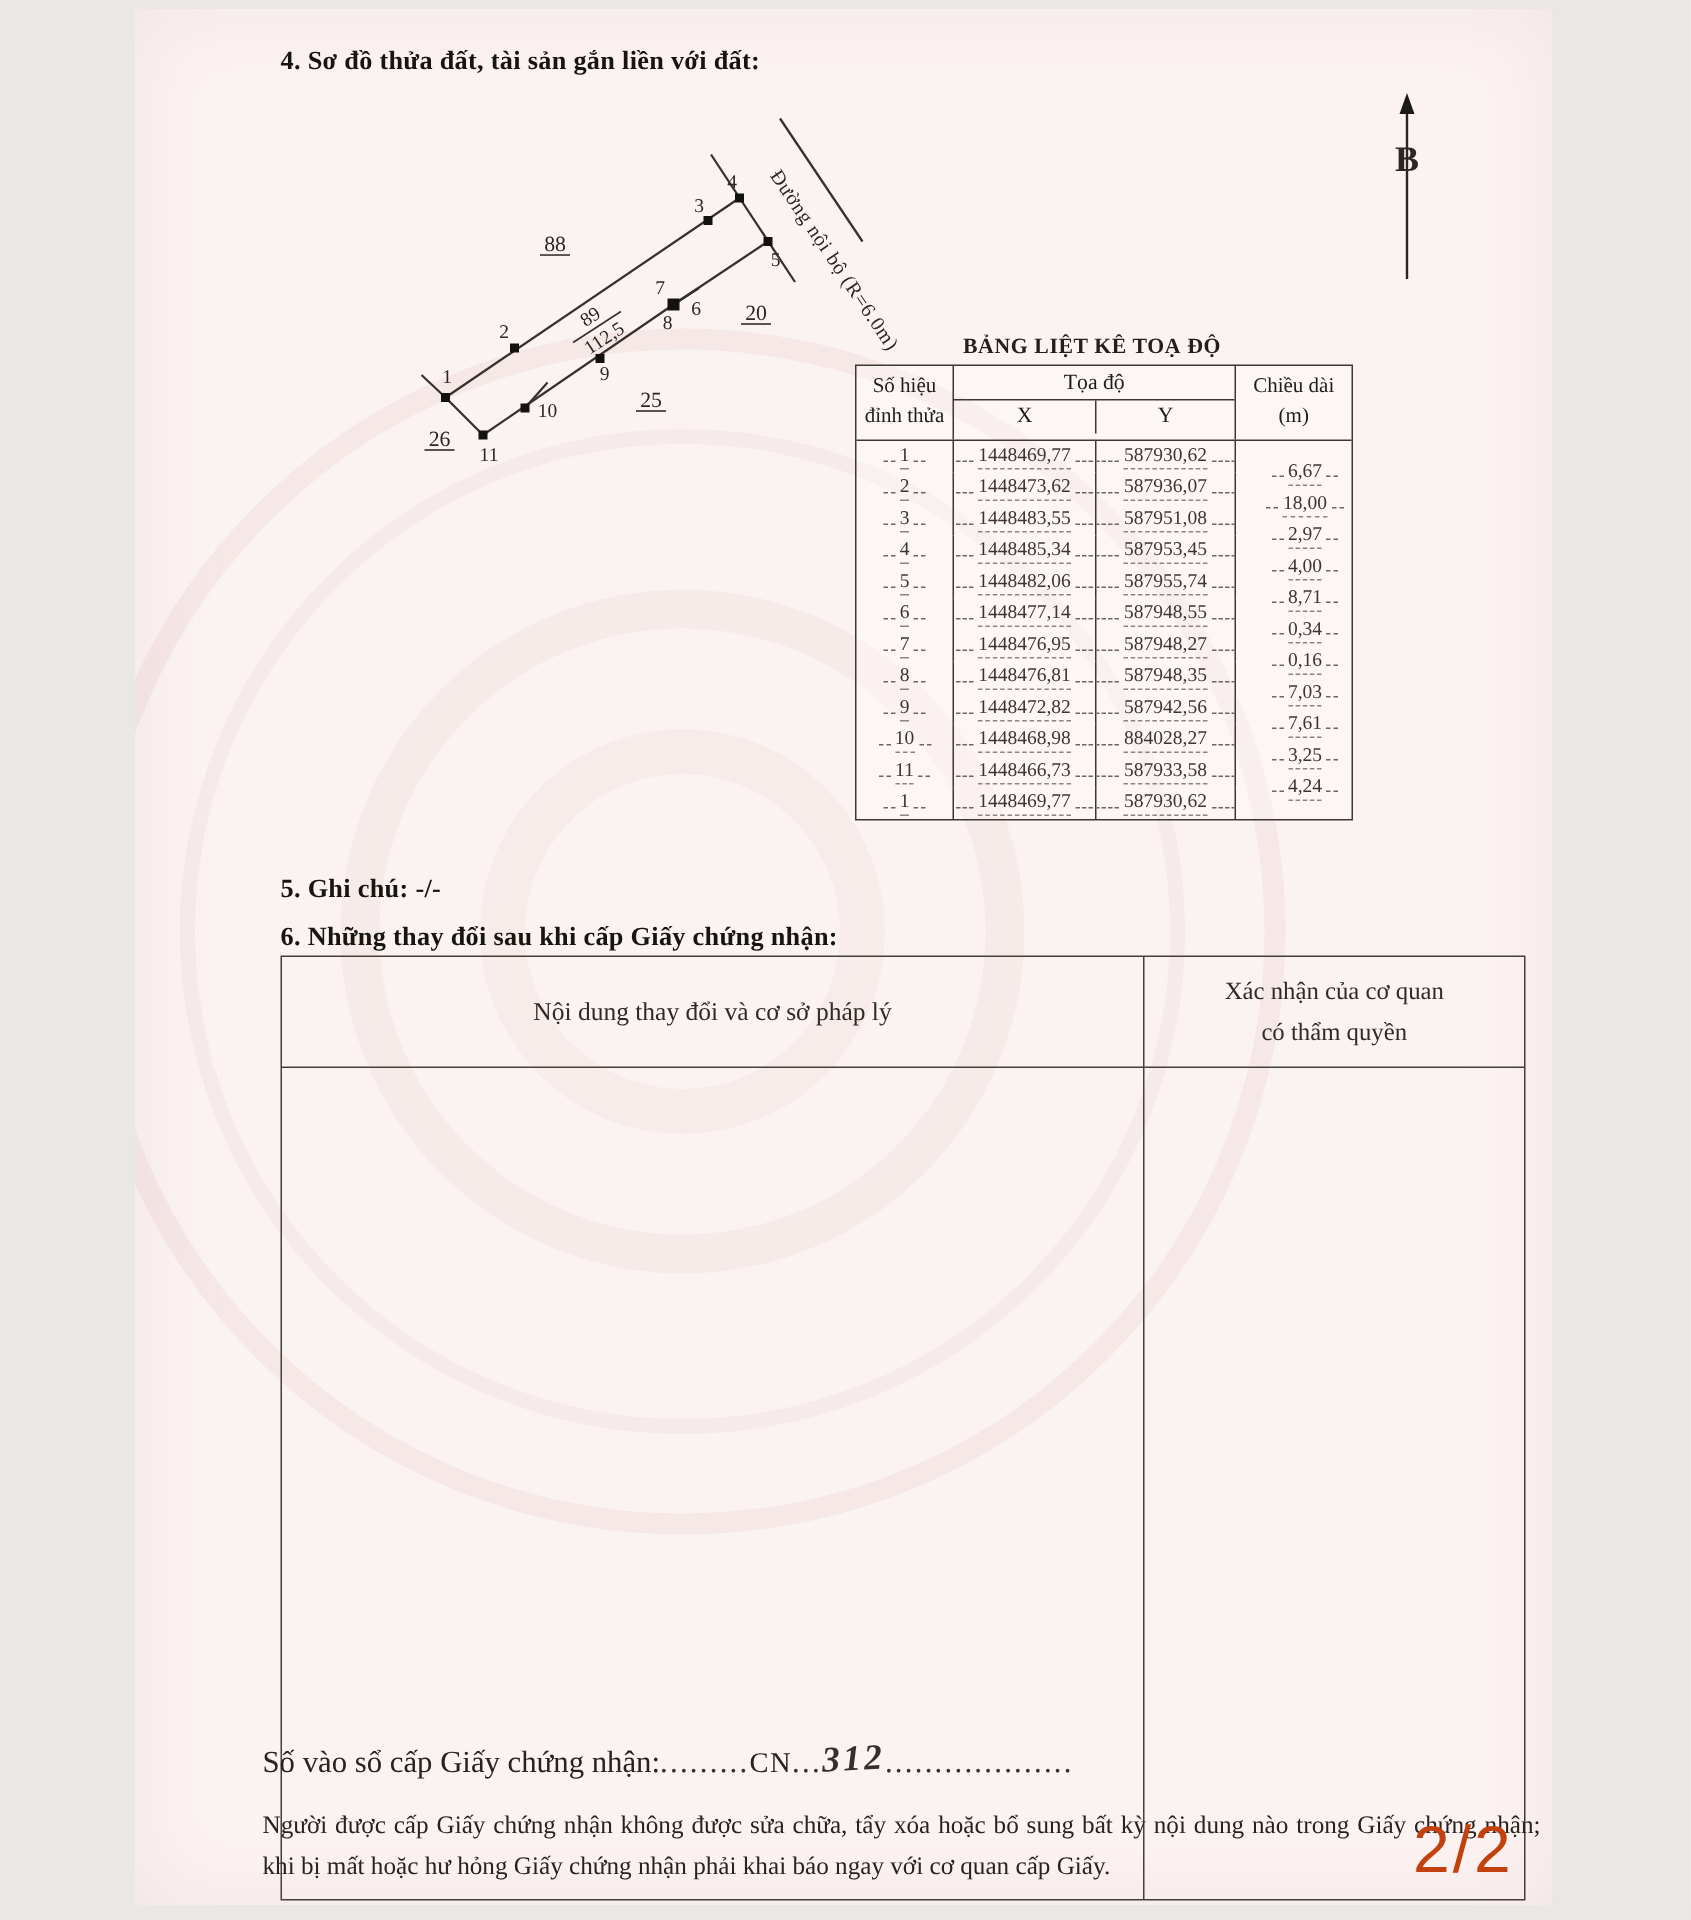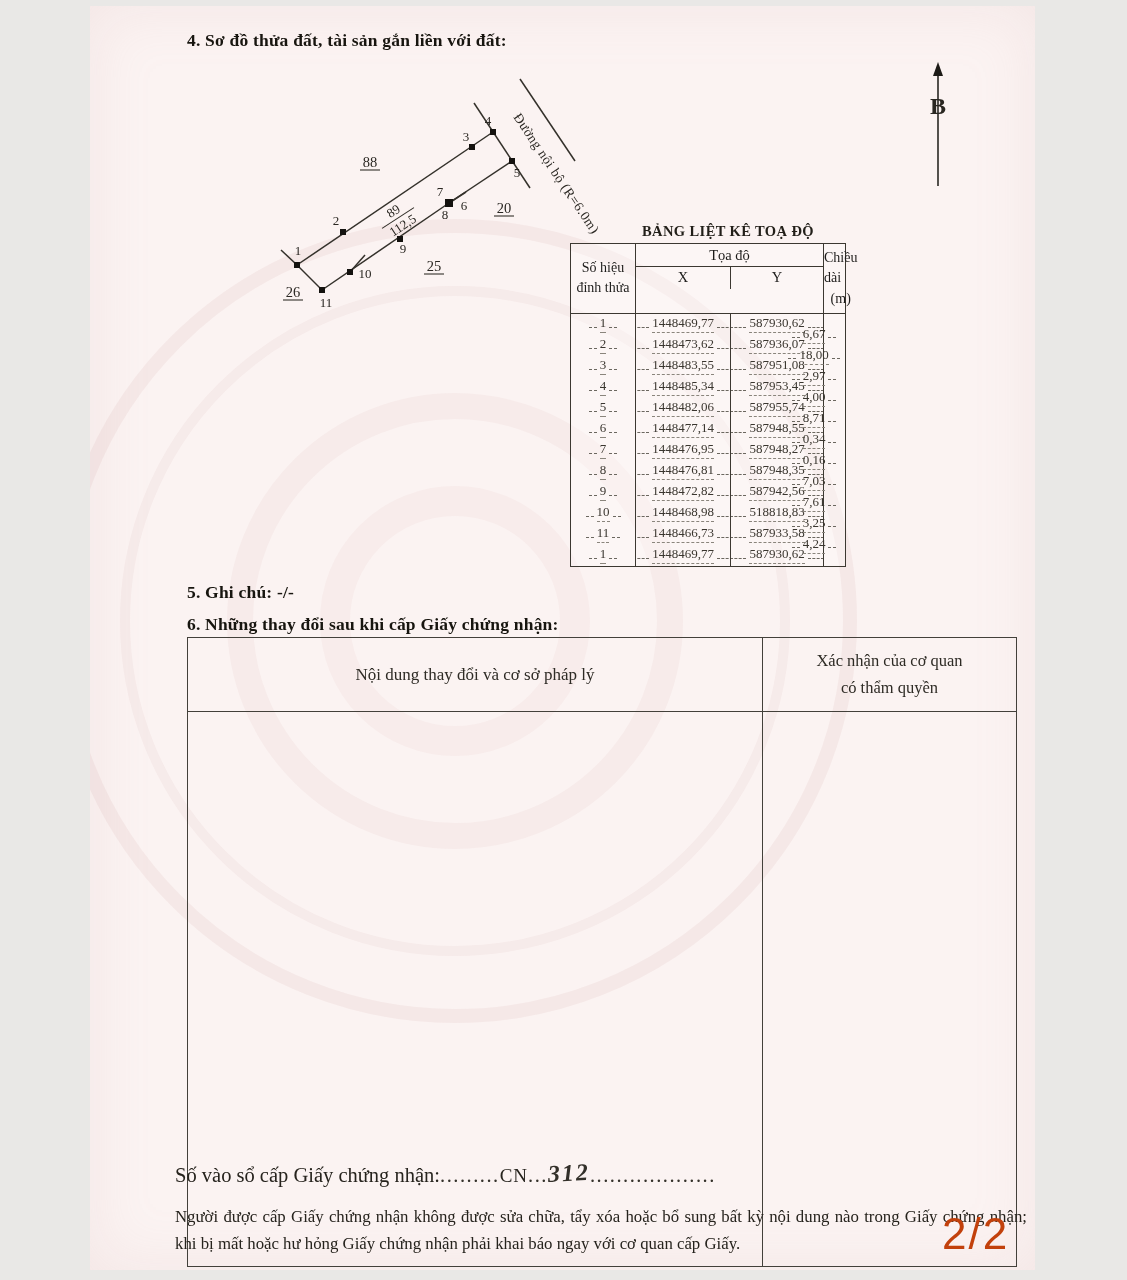--- a/index.html
+++ b/index.html
@@ -22,21 +22,21 @@
   .sec-title { position:absolute; font-weight:bold; font-size:17.5px; color:#17150f; letter-spacing:0.2px; }
 
   
   .diagram-svg { position:absolute; left:180px; top:49px; }
   .north-svg { position:absolute; left:825px; top:52px; }
   .diagram-svg text, .north-svg text { font-family:"Liberation Serif", serif; fill:#2a2722; }
 
   
   .ct-title { position:absolute; left:480px; top:217px; width:316px; text-align:center;
               font-weight:bold; font-size:14.5px; color:#221f19; letter-spacing:0.4px; }
-  .ctable { position:absolute; left:480px; top:237px; width:276px; border:1.6px solid #3c3831; background:rgba(255,252,252,0.35); }
+  .ctable { position:absolute; left:480px; top:237px; width:332px; border:1.6px solid #3c3831; background:rgba(255,252,252,0.35); }
   .chead { display:grid; grid-template-columns:65px 188px 1fr; border-bottom:1.4px solid #3c3831; }
   .ch-c1, .ch-c4 { display:flex; flex-direction:column; justify-content:center; align-items:center;
                    font-size:14px; line-height:1.45; padding:4px 0; }
   .ch-c1 { border-right:1.4px solid #3c3831; }
   .ch-mid { border-right:1.4px solid #3c3831; display:flex; flex-direction:column; }
   .ch-toado { text-align:center; font-size:14.5px; padding:3px 0 2px; border-bottom:1.4px solid #3c3831; }
   .ch-xy { display:grid; grid-template-columns:95px 1fr; }
   .ch-x { text-align:center; font-size:14.5px; padding:2px 0 3px; border-right:1.4px solid #3c3831; }
   .ch-y { text-align:center; font-size:14.5px; padding:2px 0 3px; }
   .cbody { position:relative; }
@@ -344,21 +344,21 @@
               <span class="vu">10</span>
               <i class="dl sm"></i>
             </div>
           <div class="cc cc-x">
               <i class="dl"></i>
               <span class="vu">1448468,98</span>
               <i class="dl"></i>
             </div>
           <div class="cc cc-y">
               <i class="dl"></i>
-              <span class="vu">518818,83</span>
+              <span class="vu">884028,27</span>
               <i class="dl"></i>
             </div>
         </div>
         <div class="crow">
           <div class="cc cc-v">
               <i class="dl sm"></i>
               <span class="vu">11</span>
               <i class="dl sm"></i>
             </div>
           <div class="cc cc-x">

